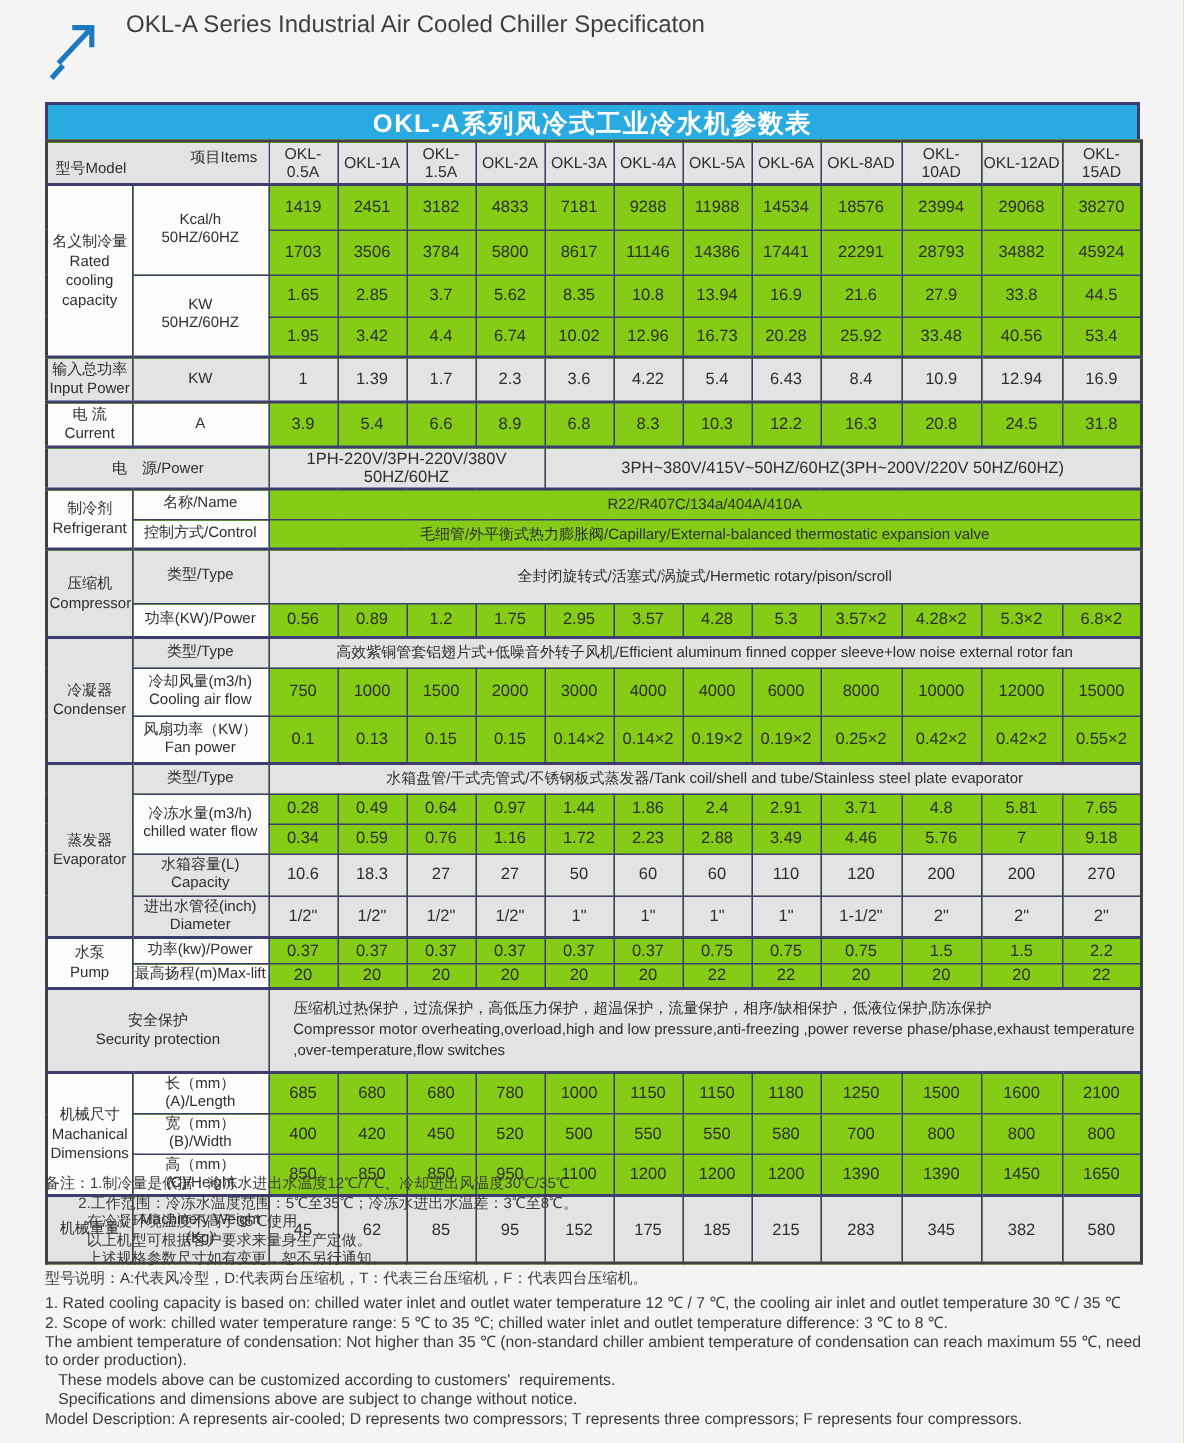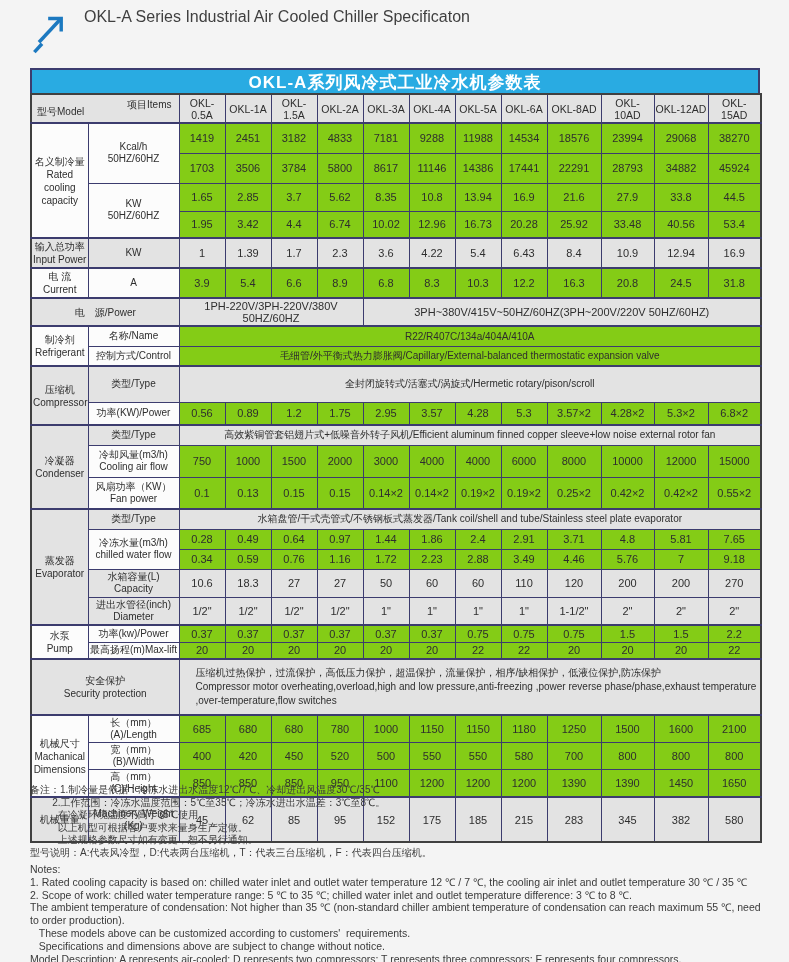--- a/index.html
+++ b/index.html
@@ -449,21 +449,20 @@
 
   <div class="notes notes-cn" id="notes-cn">
       <div>备注：1.制冷量是依据：冷冻水进出水温度12℃/7℃、冷却进出风温度30℃/35℃</div>
       <div>        2.工作范围：冷冻水温度范围：5℃至35℃；冷冻水进出水温差：3℃至8℃。</div>
       <div>          在冷凝环境温度不高于35℃使用</div>
       <div>          以上机型可根据客户要求来量身生产定做。</div>
       <div>          上述规格参数尺寸如有变更，恕不另行通知。</div>
       <div>型号说明：A:代表风冷型，D:代表两台压缩机，T：代表三台压缩机，F：代表四台压缩机。</div>
     </div>
   <div class="notes notes-en" id="notes-en">
-      <div>Notes:</div>
       <div>1. Rated cooling capacity is based on: chilled water inlet and outlet water temperature 12 ℃ / 7 ℃, the cooling air inlet and outlet temperature 30 ℃ / 35 ℃</div>
       <div>2. Scope of work: chilled water temperature range: 5 ℃ to 35 ℃; chilled water inlet and outlet temperature difference: 3 ℃ to 8 ℃.</div>
       <div>The ambient temperature of condensation: Not higher than 35 ℃ (non-standard chiller ambient temperature of condensation can reach maximum 55 ℃, need to order production).</div>
       <div>   These models above can be customized according to customers'  requirements.</div>
       <div>   Specifications and dimensions above are subject to change without notice.</div>
       <div>Model Description: A represents air-cooled; D represents two compressors; T represents three compressors; F represents four compressors.</div>
     </div>
 
 </div>
 

